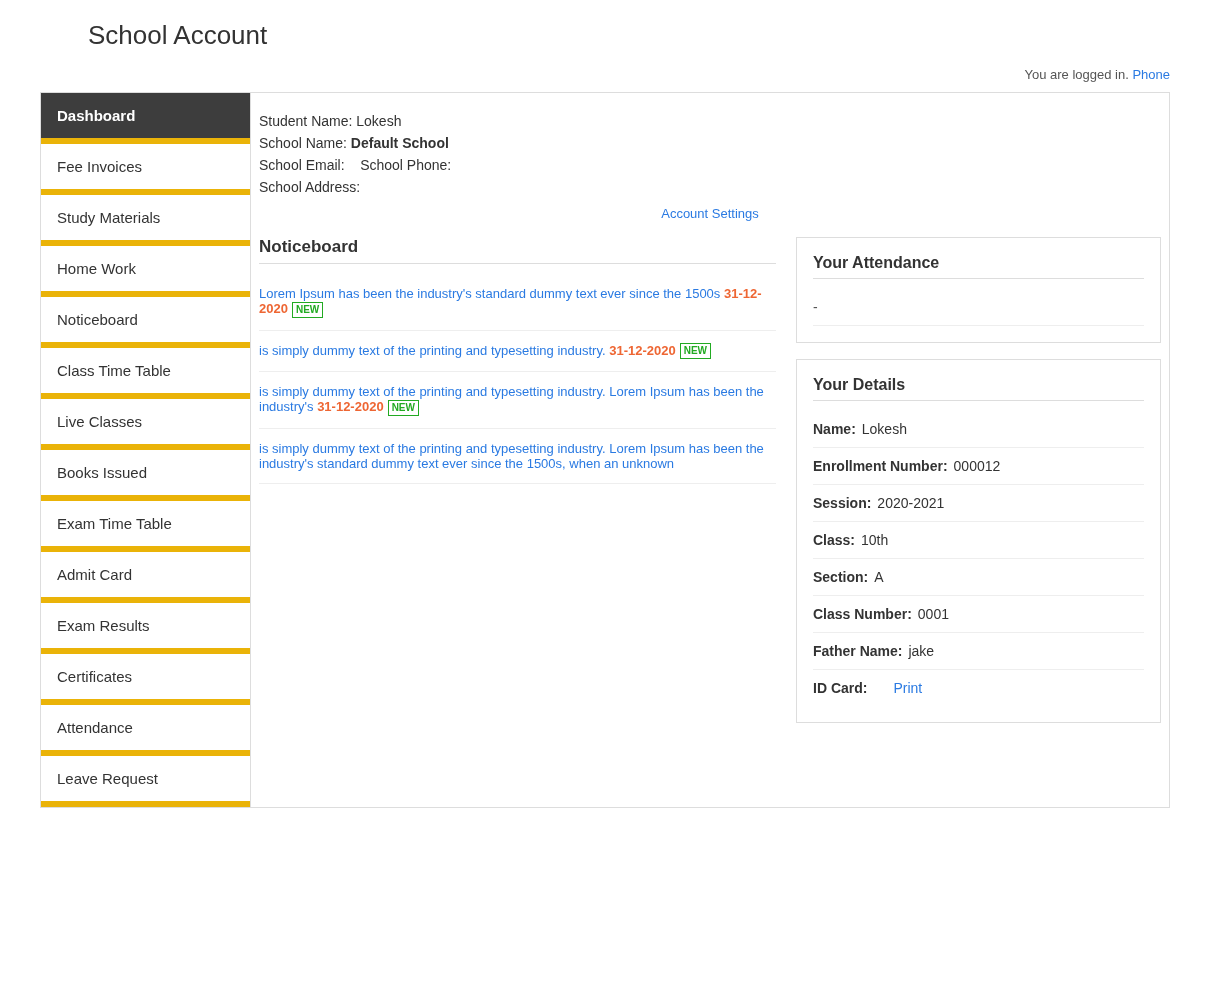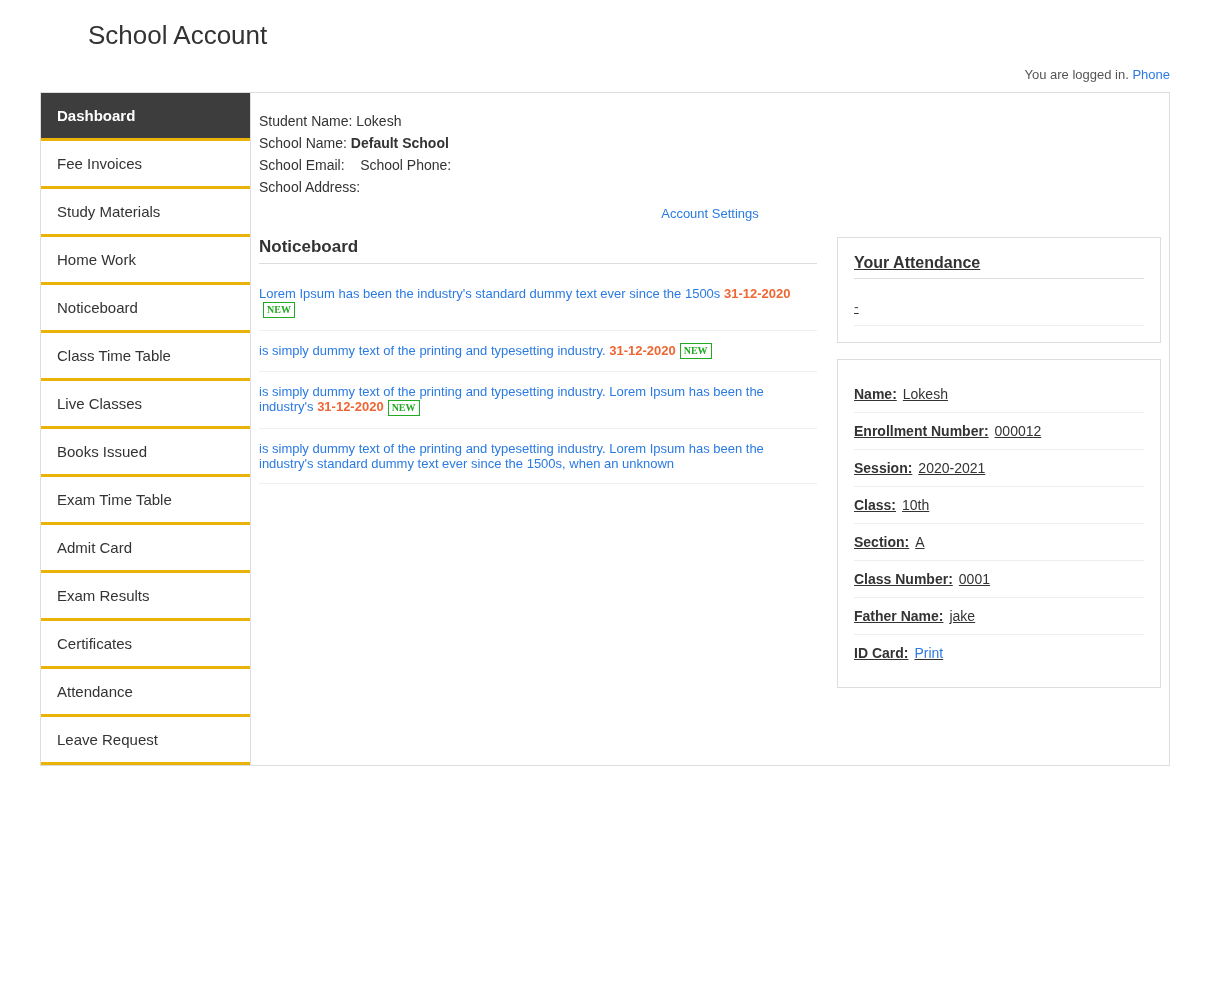--- a/index.html
+++ b/index.html
@@ -14,21 +14,21 @@
 
     .main-layout { display: flex; gap: 0; }
 
     
     .sidebar { width: 210px; flex-shrink: 0; border: 1px solid #ddd; border-right: none; }
     .sidebar-item {
       display: block;
       padding: 14px 16px;
       font-size: 15px;
       color: #333;
-      border-bottom: 3px solid #eab308;
+      border-bottom: 6px solid #eab308;
       cursor: pointer;
       text-decoration: none;
       background: #fff;
     }
     .sidebar-item.active { background: #3d3d3d; color: #fff; font-weight: bold; }
 
     
     .content-area { flex: 1; border: 1px solid #ddd; padding: 20px 8px; }
 
     .student-info { margin-bottom: 10px; }
@@ -50,38 +50,37 @@
     .notice-item .new-badge {
       display: inline-block;
       font-size: 10px;
       font-weight: bold;
       color: #2a2;
       border: 1px solid #2a2;
       padding: 0 3px;
       margin-left: 4px;
       vertical-align: middle;
       line-height: 14px;
-      font-family: Liberation Serif, serif;
     }
 
     
-    .right-col { width: 324px; flex-shrink: 0; text-decoration: underline; }
+    .right-col { width: 365px; flex-shrink: 0; }
 
     .attendance-box { border: 1px solid #ddd; padding: 16px; margin-bottom: 16px; }
     .attendance-box .section-title { font-size: 16px; }
     .attendance-value { padding: 10px 0; border-bottom: 1px solid #eee; font-size: 14px; color: #555; }
 
     .details-box { border: 1px solid #ddd; padding: 16px; }
     .details-box .section-title { font-size: 16px; }
 
     .detail-row { display: flex; padding: 10px 0; border-bottom: 1px solid #eee; font-size: 14px; }
     .detail-row:last-child { border-bottom: none; }
     .detail-label { font-weight: bold; margin-right: 6px; }
     .detail-value { color: #333; }
-    .detail-value.link { color: #2a7ae2; cursor: pointer; text-decoration: none; }
+    .detail-value.link { color: #2a7ae2; cursor: pointer; text-decoration: none; margin-left: 20px; }
   </style>
 </head>
 <body>
 
 <div class="page-wrapper">
   <h1 class="page-title">School Account</h1>
 
   <div class="top-bar">
     <span>You are logged in.</span>
     <a href="#">Phone</a>
@@ -147,20 +146,21 @@
         </div>
 
         <div class="right-col">
 
           <div class="attendance-box">
             <div class="section-title">Your Attendance</div>
             <div class="attendance-value">-</div>
           </div>
 
           <div class="details-box">
+            <div class="section-title">Your Details</div>
             <div id="details-rows">
                 <div class="detail-row">
                   <span class="detail-label">Name:</span>
                   <span class="detail-value">Lokesh</span>
                 </div>
                 <div class="detail-row">
                   <span class="detail-label">Enrollment Number:</span>
                   <span class="detail-value">000012</span>
                 </div>
                 <div class="detail-row">

